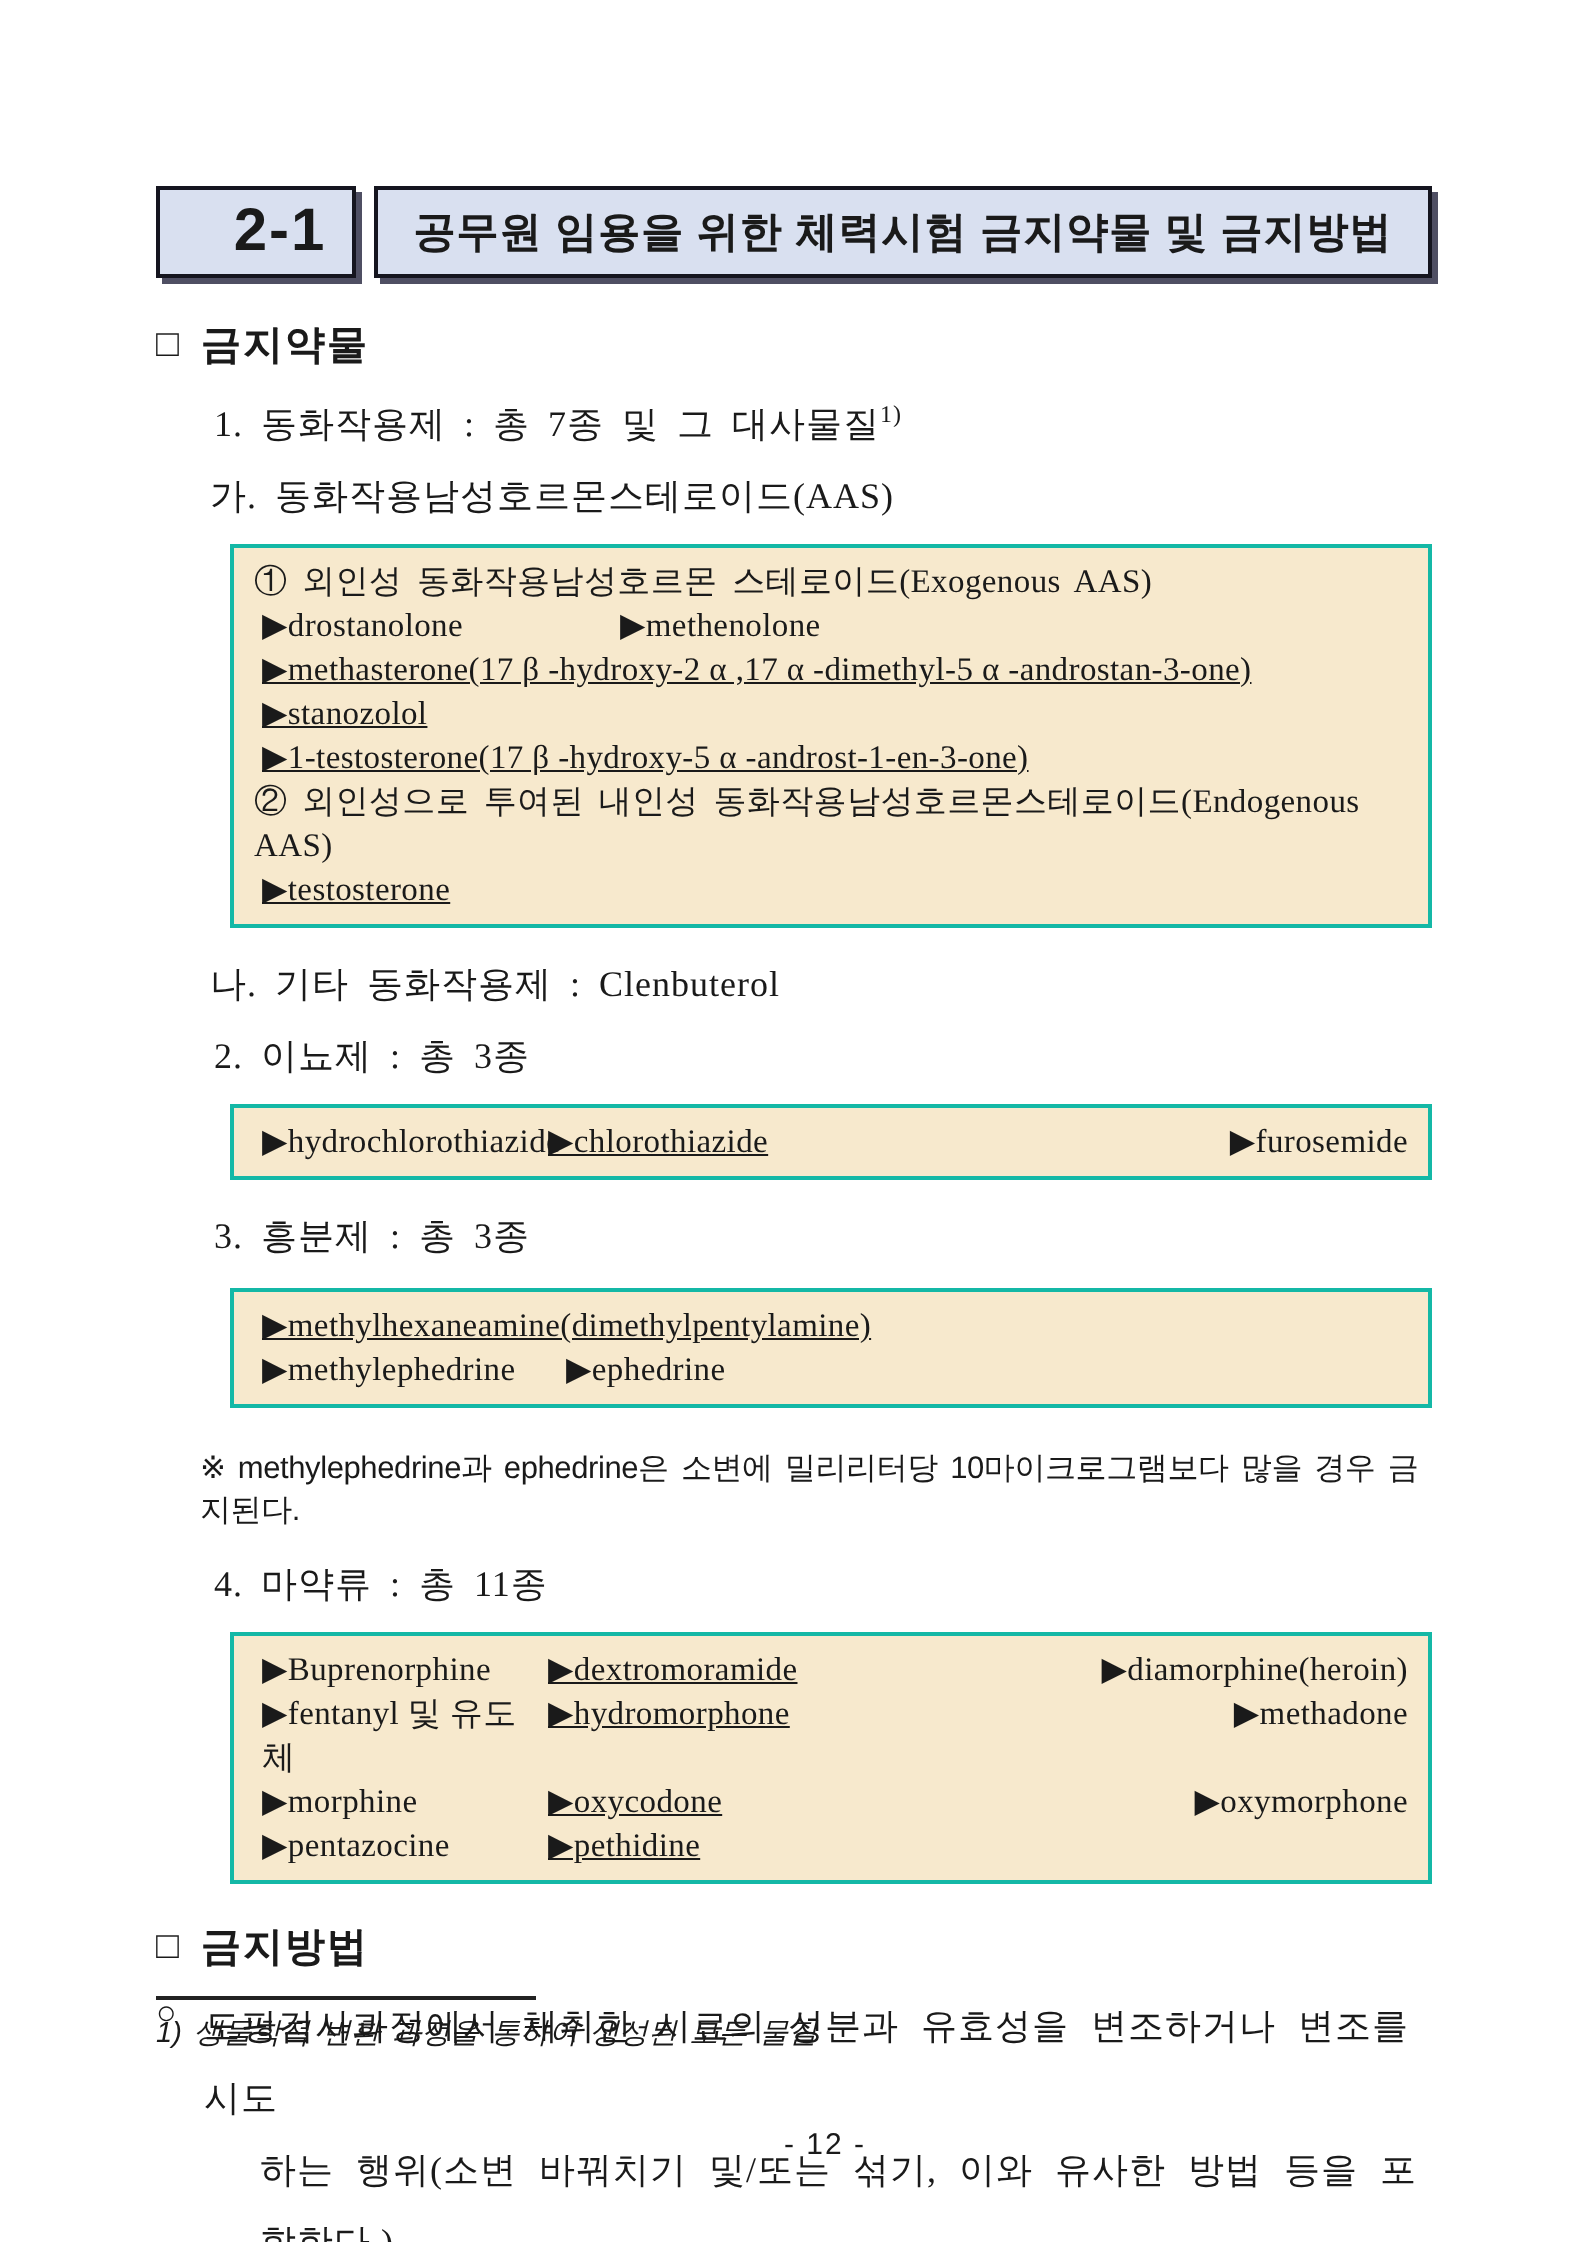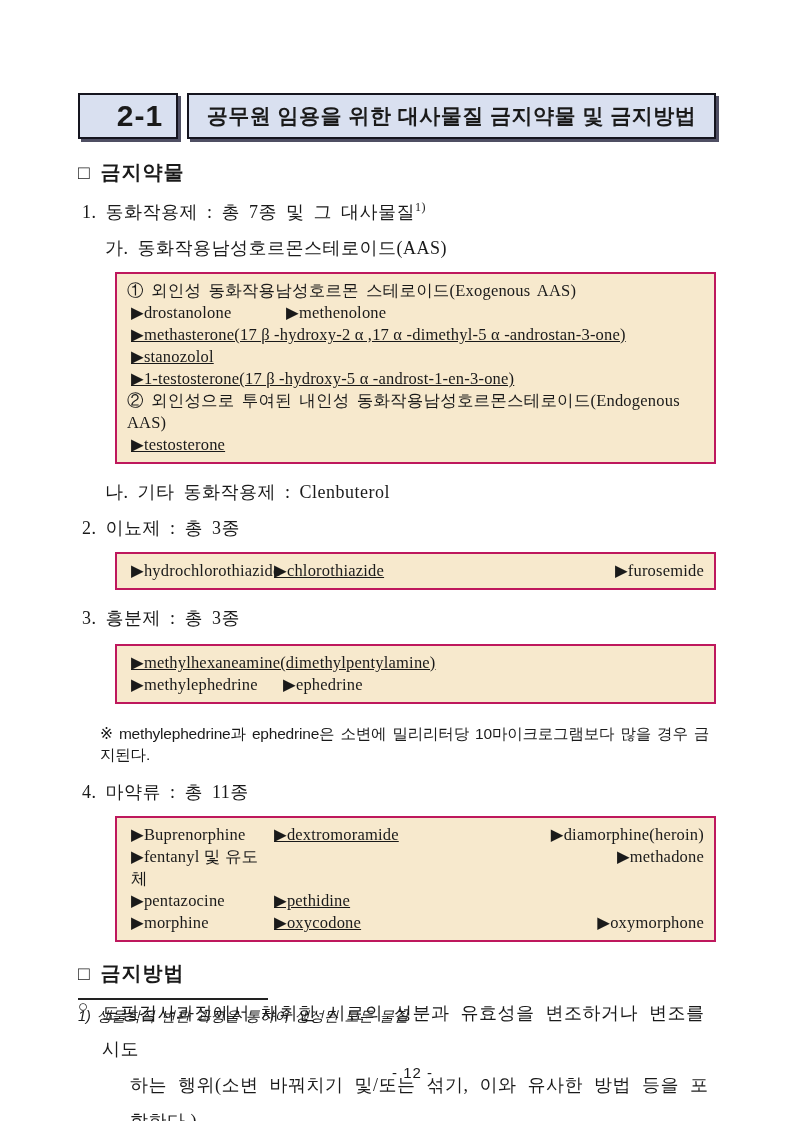--- a/index.html
+++ b/index.html
@@ -23,37 +23,37 @@
   .hdr-title { flex:1; font-size:21px; letter-spacing:0.5px; }
 
   
   .sec-head {
     margin-top:20px; display:flex; align-items:center; gap:10px;
     font-family:"Liberation Sans","DejaVu Sans",sans-serif;
     font-weight:bold; font-size:20px; letter-spacing:1px;
   }
   .sec-head .marker { font-size:19px; font-weight:normal; }
 
-  .num-item { font-size:18px; margin-left:4px; letter-spacing:0.5px; word-spacing:4px; }
+  .num-item { font-size:18px; margin-left:29px; letter-spacing:0.5px; word-spacing:4px; }
   .num-item sup { font-size:12px; vertical-align:super; }
   .mt14 { margin-top:14px; } .mt12 { margin-top:12px; } .mt16 { margin-top:16px; }
   .sub-item { margin-left:27px; font-size:18px; letter-spacing:0.5px; word-spacing:4px; }
 
   
   .drugbox {
     margin-left:37px; width:601px;
-    background:#f7e9cd; border:2px solid #be185d;
+    background:#f7e9cd; border:2px solid #14b8a6;
     padding:6px 10px; font-size:16.5px; line-height:22px;
     letter-spacing:0.2px;
   }
   .drugbox .circ-line { word-spacing:3px; }
   .drugbox .drug-line { padding-left:4px;text-decoration:underline; }
   .dcols { display:flex; padding-left:4px; }
   .dcols .c { flex:0 0 auto; }
-  .w185 { width:155px; } .w160 { width:152px;font-family:Liberation Serif, serif; }
+  .w185 { width:179px; } .w160 { width:152px;font-family:Liberation Serif, serif; }
   .grid3 { display:flex; padding-left:4px; }
   .grid3 .g1 { width:143px; } .grid3 .g2 { width:143px;text-decoration:underline; } .grid3 .g3 { flex:1;text-align:right; }
 
   .note-line {
     margin-top:20px; margin-left:22px;
     font-family:"Liberation Sans","DejaVu Sans",sans-serif;
     font-size:15.5px; letter-spacing:-0.2px; word-spacing:2px;
   }
 
   
@@ -76,21 +76,21 @@
   }
 </style>
 </head>
 <body>
 
 <div id="page">
   <div class="inner">
 
     <div class="doc-header">
       <div class="hdr-box hdr-no">2-1</div>
-      <div class="hdr-box hdr-title">공무원 임용을 위한 대사물질 금지약물 및 금지방법</div>
+      <div class="hdr-box hdr-title">공무원 임용을 위한 체력시험 금지약물 및 금지방법</div>
     </div>
 
     <div class="sec-head">
       <span class="marker">□</span>
       <span>금지약물</span>
     </div>
 
     <div class="num-item mt14"><span>1. 동화작용제 : 총 7종 및 그 대사물질</span><sup>1)</sup></div>
 
     <div class="sub-item mt12">가. 동화작용남성호르몬스테로이드(AAS)</div>
@@ -135,31 +135,32 @@
     <div class="num-item mt14">4. 마약류 : 총 11종</div>
 
     <div class="drugbox mt12">
       <div class="grid3">
         <span class="g1">▶Buprenorphine</span>
         <span class="g2">▶dextromoramide</span>
         <span class="g3">▶diamorphine(heroin)</span>
       </div>
       <div class="grid3">
         <span class="g1">▶fentanyl 및 유도체</span>
+        <span class="g2">▶hydromorphone</span>
         <span class="g3">▶methadone</span>
+      </div>
+      <div class="grid3">
+        <span class="g1">▶morphine</span>
+        <span class="g2">▶oxycodone</span>
+        <span class="g3">▶oxymorphone</span>
       </div>
       <div class="grid3">
         <span class="g1">▶pentazocine</span>
         <span class="g2">▶pethidine</span>
         <span class="g3"></span>
-      </div>
-      <div class="grid3">
-        <span class="g1">▶morphine</span>
-        <span class="g2">▶oxycodone</span>
-        <span class="g3">▶oxymorphone</span>
       </div>
     </div>
 
     <div class="sec-head" style="margin-top:18px;">
       <span class="marker">□</span>
       <span>금지방법</span>
     </div>
 
     <div class="bullet-para">
       <span class="bmark">○</span>

